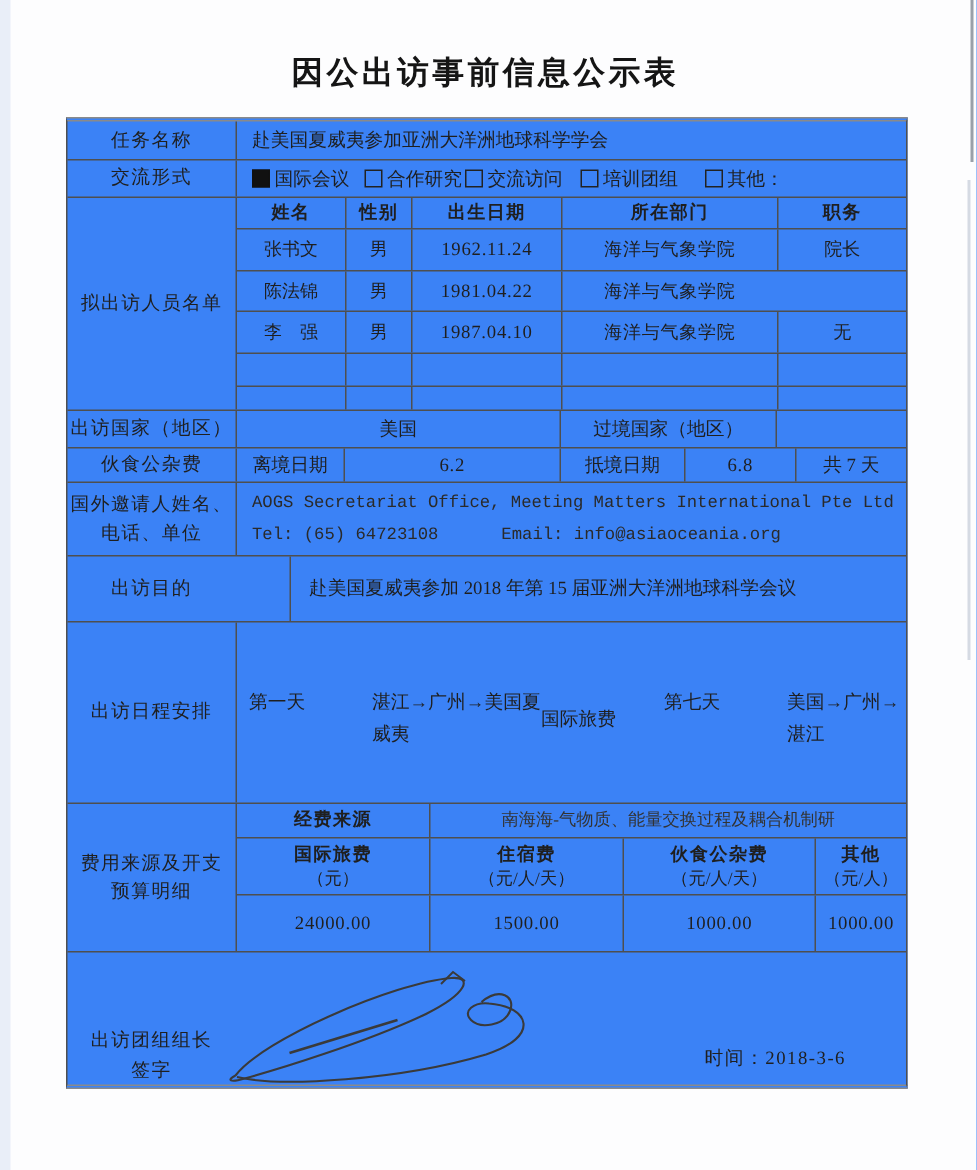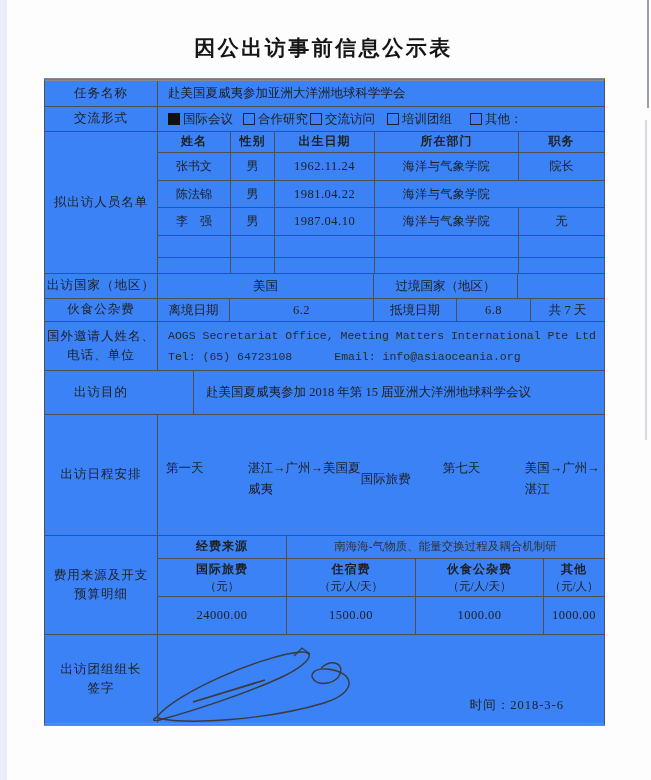--- a/index.html
+++ b/index.html
@@ -63,21 +63,21 @@
   .cb{display:inline-block;width:10px;height:10px;border:1.5px solid #222;margin-right:3px;flex:none;}
   .cb.filled{background:#111;border-color:#111;}
   .inviter-cell{flex-direction:column;align-items:flex-start;justify-content:center;padding-left:10px;}
   .inviter-cell .line{line-height:21px;white-space:nowrap;font-family:Liberation Mono, monospace;}
   .itin-cell{flex-direction:row;align-items:center;justify-content:flex-start;padding:8px 0 0 8px;}
   .itin-line{display:flex;line-height:21px;}
   .itin-day{width:82px;flex:none;}
   .fee-head{flex-direction:column;line-height:1.45;}
   .fee-head .t{font-weight:bold;letter-spacing:1px;font-size:12px;}
   .fee-head .u{font-size:11.5px;}
-  .sig-row{position:relative;}
+  .sig-row{position:relative;align-items:flex-end;}
   .sig-svg{position:absolute;left:100px;top:8px;pointer-events:none;}
   .time-note{position:absolute;right:40px;bottom:9px;font-size:12.5px;letter-spacing:1px;}
   .dept{letter-spacing:.5px;}
 </style>
 </head>
 <body>
 
 <div class="edge-strip"></div>
 <div class="artifact-dark"></div>
 <div class="artifact-light"></div>

